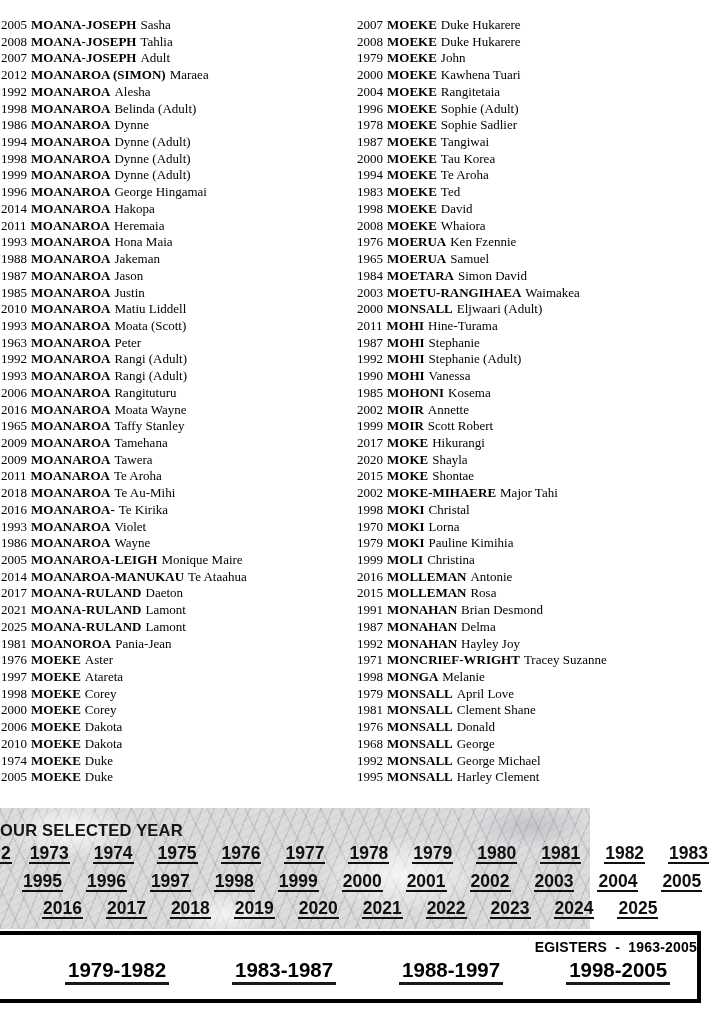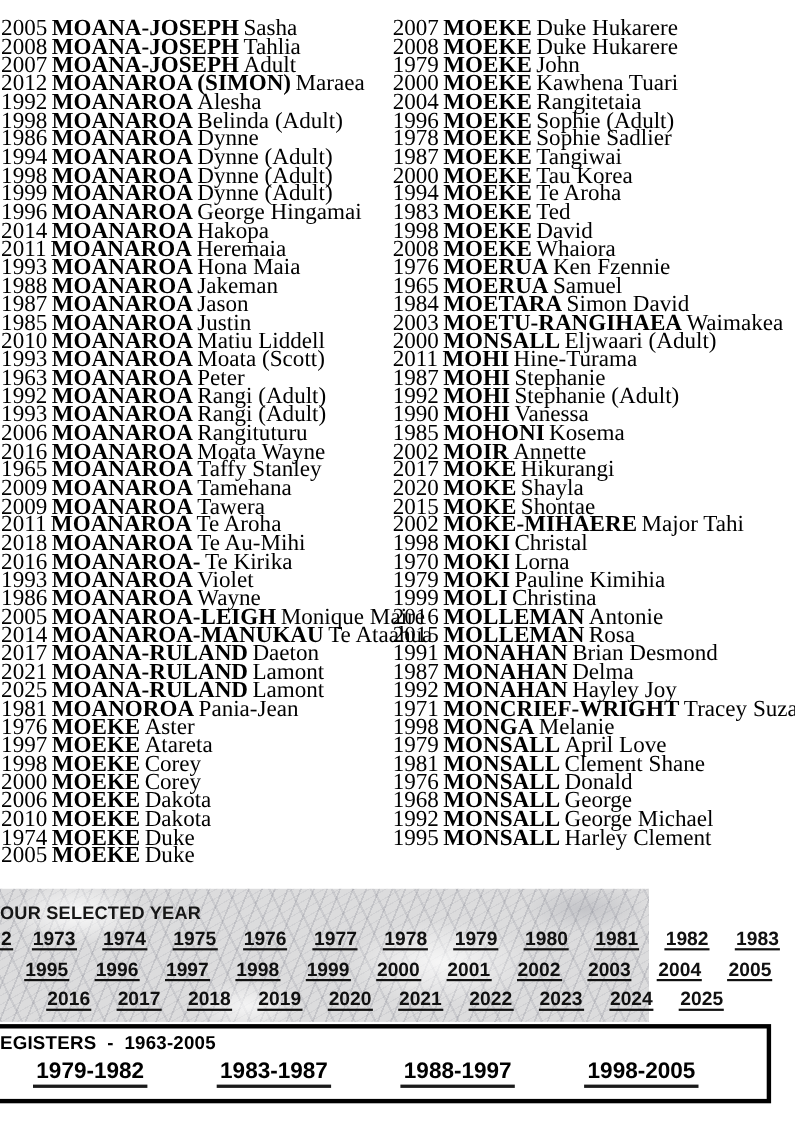--- a/index.html
+++ b/index.html
@@ -4,21 +4,21 @@
 <style>
   html,body{margin:0;padding:0;}
   body{
     width:723px;height:1024px;position:relative;overflow:hidden;
     background:#ffffff;color:#000;
     font-family:"Liberation Serif", serif;
   }
   
   .register-col{
     position:absolute;top:17px;
-    font-size:21px;line-height:16.72px;white-space:nowrap;
+    font-size:13px;line-height:16.72px;white-space:nowrap;
   }
   #col-left{left:1px;}
   #col-right{left:357px;}
   .entry{height:16.72px;}
   .entry .yr{font-weight:400;}
   .entry .sn{font-weight:700;margin-left:4px;}
   .entry .gn{font-weight:400;margin-left:4px;}
 
   
   .year-band{
@@ -53,25 +53,25 @@
   .ylink.partial{margin-right:-6px;}
 
   
   .reg-box{
     position:absolute;left:-12px;top:931px;width:713px;height:72px;
     box-sizing:border-box;border:4px solid #000;background:#fff;
     font-family:"Liberation Sans", sans-serif;
   }
   .reg-inner{padding:4px 0 0 8px;}
   .reg-title{
-    font-weight:700;font-size:17px;letter-spacing:.2px;white-space:pre;
+    font-weight:700;font-size:14px;letter-spacing:.2px;white-space:pre;text-align:right;
   }
   .reg-links{
     display:flex;gap:63px;padding-left:30px;margin-top:4px;
-    font-weight:700;font-size:20.5px;white-space:nowrap;
+    font-weight:700;font-size:20.5px;white-space:nowrap;margin-left:35px;
   }
   .reg-link{
     display:inline-block;cursor:pointer;
     border-bottom:3px solid #1a1a1a;padding:0 3px 1px;line-height:22px;
   }
 </style>
 </head>
 <body>
 
 <div>
@@ -142,20 +142,21 @@
       <div class="entry"><span class="yr">1965</span><span class="sn">MOERUA</span><span class="gn">Samuel</span></div>
       <div class="entry"><span class="yr">1984</span><span class="sn">MOETARA</span><span class="gn">Simon David</span></div>
       <div class="entry"><span class="yr">2003</span><span class="sn">MOETU-RANGIHAEA</span><span class="gn">Waimakea</span></div>
       <div class="entry"><span class="yr">2000</span><span class="sn">MONSALL</span><span class="gn">Eljwaari (Adult)</span></div>
       <div class="entry"><span class="yr">2011</span><span class="sn">MOHI</span><span class="gn">Hine-Turama</span></div>
       <div class="entry"><span class="yr">1987</span><span class="sn">MOHI</span><span class="gn">Stephanie</span></div>
       <div class="entry"><span class="yr">1992</span><span class="sn">MOHI</span><span class="gn">Stephanie (Adult)</span></div>
       <div class="entry"><span class="yr">1990</span><span class="sn">MOHI</span><span class="gn">Vanessa</span></div>
       <div class="entry"><span class="yr">1985</span><span class="sn">MOHONI</span><span class="gn">Kosema</span></div>
       <div class="entry"><span class="yr">2002</span><span class="sn">MOIR</span><span class="gn">Annette</span></div>
+      <div class="entry"><span class="yr">1999</span><span class="sn">MOIR</span><span class="gn">Scott Robert</span></div>
       <div class="entry"><span class="yr">2017</span><span class="sn">MOKE</span><span class="gn">Hikurangi</span></div>
       <div class="entry"><span class="yr">2020</span><span class="sn">MOKE</span><span class="gn">Shayla</span></div>
       <div class="entry"><span class="yr">2015</span><span class="sn">MOKE</span><span class="gn">Shontae</span></div>
       <div class="entry"><span class="yr">2002</span><span class="sn">MOKE-MIHAERE</span><span class="gn">Major Tahi</span></div>
       <div class="entry"><span class="yr">1998</span><span class="sn">MOKI</span><span class="gn">Christal</span></div>
       <div class="entry"><span class="yr">1970</span><span class="sn">MOKI</span><span class="gn">Lorna</span></div>
       <div class="entry"><span class="yr">1979</span><span class="sn">MOKI</span><span class="gn">Pauline Kimihia</span></div>
       <div class="entry"><span class="yr">1999</span><span class="sn">MOLI</span><span class="gn">Christina</span></div>
       <div class="entry"><span class="yr">2016</span><span class="sn">MOLLEMAN</span><span class="gn">Antonie</span></div>
       <div class="entry"><span class="yr">2015</span><span class="sn">MOLLEMAN</span><span class="gn">Rosa</span></div>

